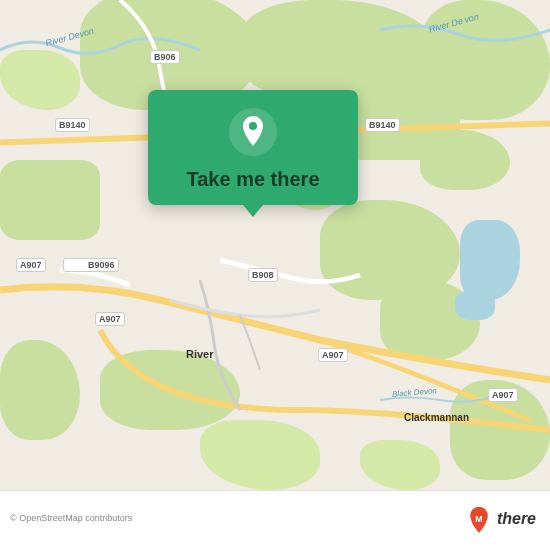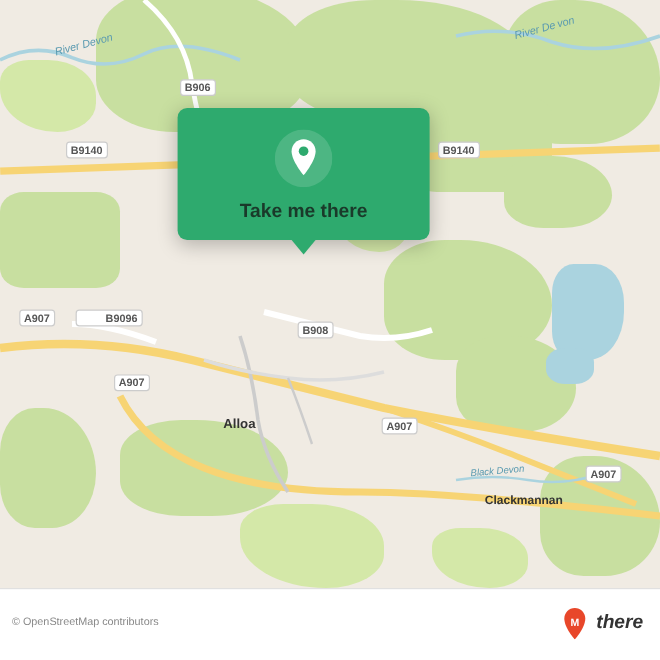--- a/index.html
+++ b/index.html
@@ -90,21 +90,21 @@
       z-index: 10;
     }
 
     #tooltip-card .pin-icon {
       width: 48px;
       height: 48px;
       margin-bottom: 12px;
     }
 
     #tooltip-card .take-me-there {
-      font-size: 16px;
+      font-size: 20px;
       font-weight: bold;
       color: #1a3a2a;
       text-align: center;
     }
 
     
     #tooltip-card::after {
       content: '';
       position: absolute;
       bottom: -12px;
@@ -225,31 +225,31 @@
 
     <path d="M320,340 Q380,360 430,380 Q480,400 530,420" stroke="#f7d474" stroke-width="5" fill="none"></path>
 
     <path d="M380,400 Q410,395 440,400 Q470,405 500,395" stroke="#aad3df" stroke-width="2" fill="none"></path>
   </svg>
 
   <div class="river-label" style="top:32px;left:45px;">River Devon</div>
   <div class="river-label" style="top:18px;left:428px;">River De von</div>
   <div class="river-label" style="top:388px;left:392px;transform:rotate(-5deg);font-size:8px;">Black Devon</div>
 
-  <div class="road-label" style="top:66px;left:150px;">B906</div>
+  <div class="road-label" style="top:50px;left:150px;">B906</div>
   <div class="road-label" style="top:118px;left:55px;">B9140</div>
   <div class="road-label" style="top:118px;left:365px;">B9140</div>
   <div class="road-label" style="top:258px;left:16px;">A907</div>
   <div class="road-label" style="top:258px;left:63px;padding-left:24px;">B9096</div>
   <div class="road-label" style="top:268px;left:248px;">B908</div>
   <div class="road-label" style="top:312px;left:95px;">A907</div>
   <div class="road-label" style="top:348px;left:318px;">A907</div>
   <div class="road-label" style="top:388px;left:488px;">A907</div>
 
-  <div class="place-label" style="top:348px;left:186px;">Alloa</div>
+  <div class="place-label" style="top:348px;left:186px;">River</div>
   <div class="place-label" style="top:412px;left:404px;font-size:10px;">Clackmannan</div>
 
   <div id="tooltip-card">
 
     <svg class="pin-icon" viewBox="0 0 48 48" xmlns="http://www.w3.org/2000/svg">
       <circle cx="24" cy="24" r="24" fill="rgba(255,255,255,0.15)"></circle>
       <path d="M24 8C18.477 8 14 12.477 14 18c0 8.25 10 20 10 20s10-11.75 10-20c0-5.523-4.477-10-10-10z" fill="white"></path>
       <circle cx="24" cy="18" r="4" fill="#2eaa6e"></circle>
     </svg>
     <span class="take-me-there">Take me there</span>

